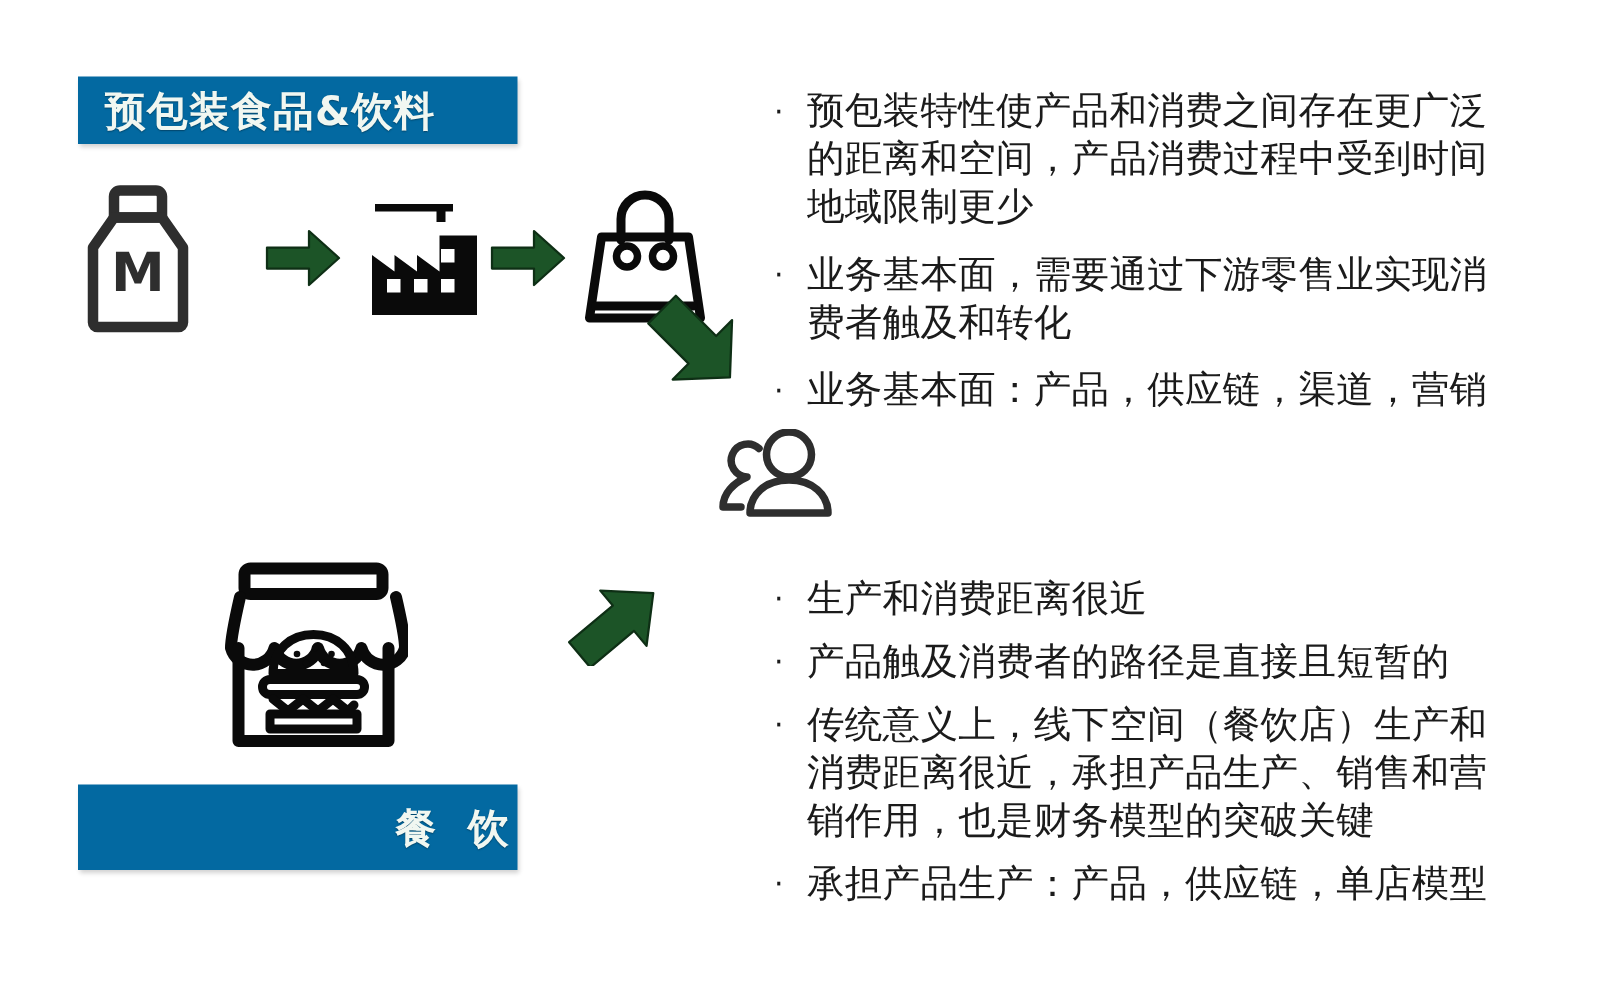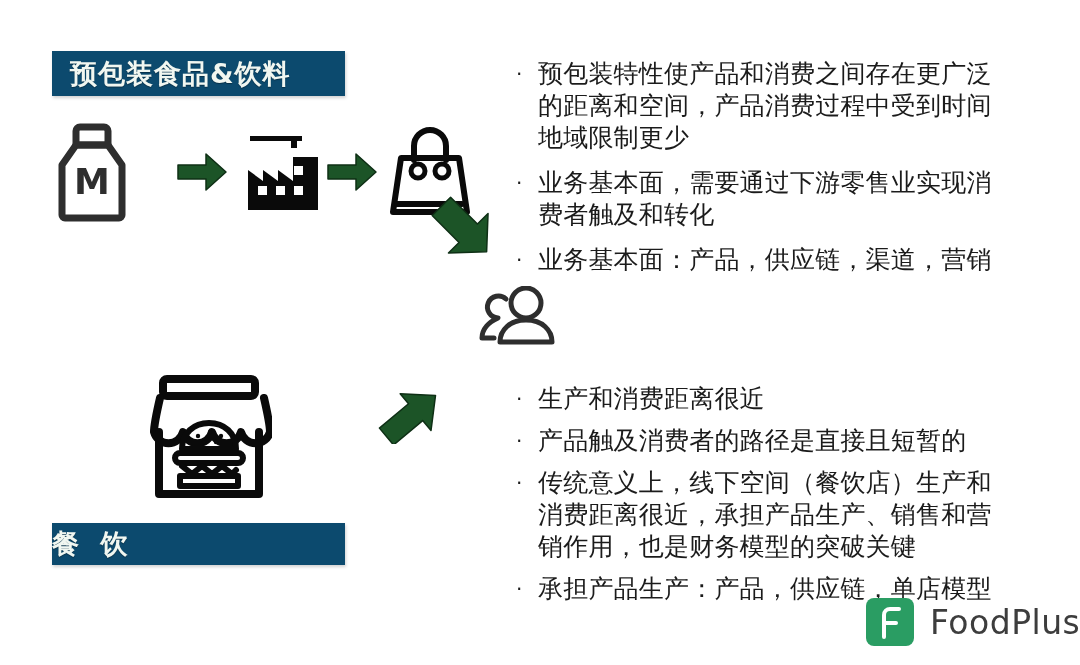--- a/index.html
+++ b/index.html
@@ -15,21 +15,21 @@
     position: relative;
     width: 1080px;
     height: 665px;
     background: #ffffff;
     overflow: hidden;
   }
 
   
   .label-bar {
     position: absolute;
-    background: #0c4a6e;
+    background: #0369a1;
     display: flex;
     align-items: center;
     box-shadow: 1px 2px 3px rgba(0,0,0,0.18);
   }
   .label-bar .label-text {
     color: #f1f7f1;
     font-weight: 700;
     letter-spacing: 1px;
     white-space: nowrap;
     text-shadow: 0 1px 1px rgba(0,0,0,0.35);
@@ -43,22 +43,22 @@
     justify-content: flex-start;
     padding-left: 18px;
     box-sizing: border-box;
   }
   #bar-packaged .label-text { font-size: 27px; }
 
   #bar-foodservice {
     left: 52px;
     top: 523px;
     width: 293px;
-    height: 42px;
-    justify-content: flex-start;
+    height: 57px;
+    justify-content: flex-end;
   }
   #bar-foodservice .label-text { font-size: 27px; letter-spacing: 6px; }
 
   
   #icon-row {
     position: absolute;
     left: 50px;
     top: 122px;
     width: 375px;
     height: 100px;
@@ -328,25 +328,14 @@
     <div class="bullet-item">
       <span class="bullet-dot">·</span>
       <span class="bullet-text">传统意义上，线下空间（餐饮店）生产和消费距离很近，承担产品生产、销售和营销作用，也是财务模型的突破关键</span>
     </div>
     <div class="bullet-item">
       <span class="bullet-dot">·</span>
       <span class="bullet-text">承担产品生产：产品，供应链，单店模型</span>
     </div>
   </div>
 
-  <div id="logo">
-    <div id="logo-mark">
-      <svg viewBox="0 0 48 48" width="48" height="48" aria-hidden="true">
-        <g fill="none" stroke="#ffffff" stroke-width="4" stroke-linecap="round" stroke-linejoin="round">
-          <path d="M33 11 h-9 a6 6 0 0 0 -6 6 v22"></path>
-          <path d="M18 25 h12"></path>
-        </g>
-      </svg>
-    </div>
-    <div id="logo-wordmark">FoodPlus</div>
-  </div>
 
 </div>
 
 </body></html>

